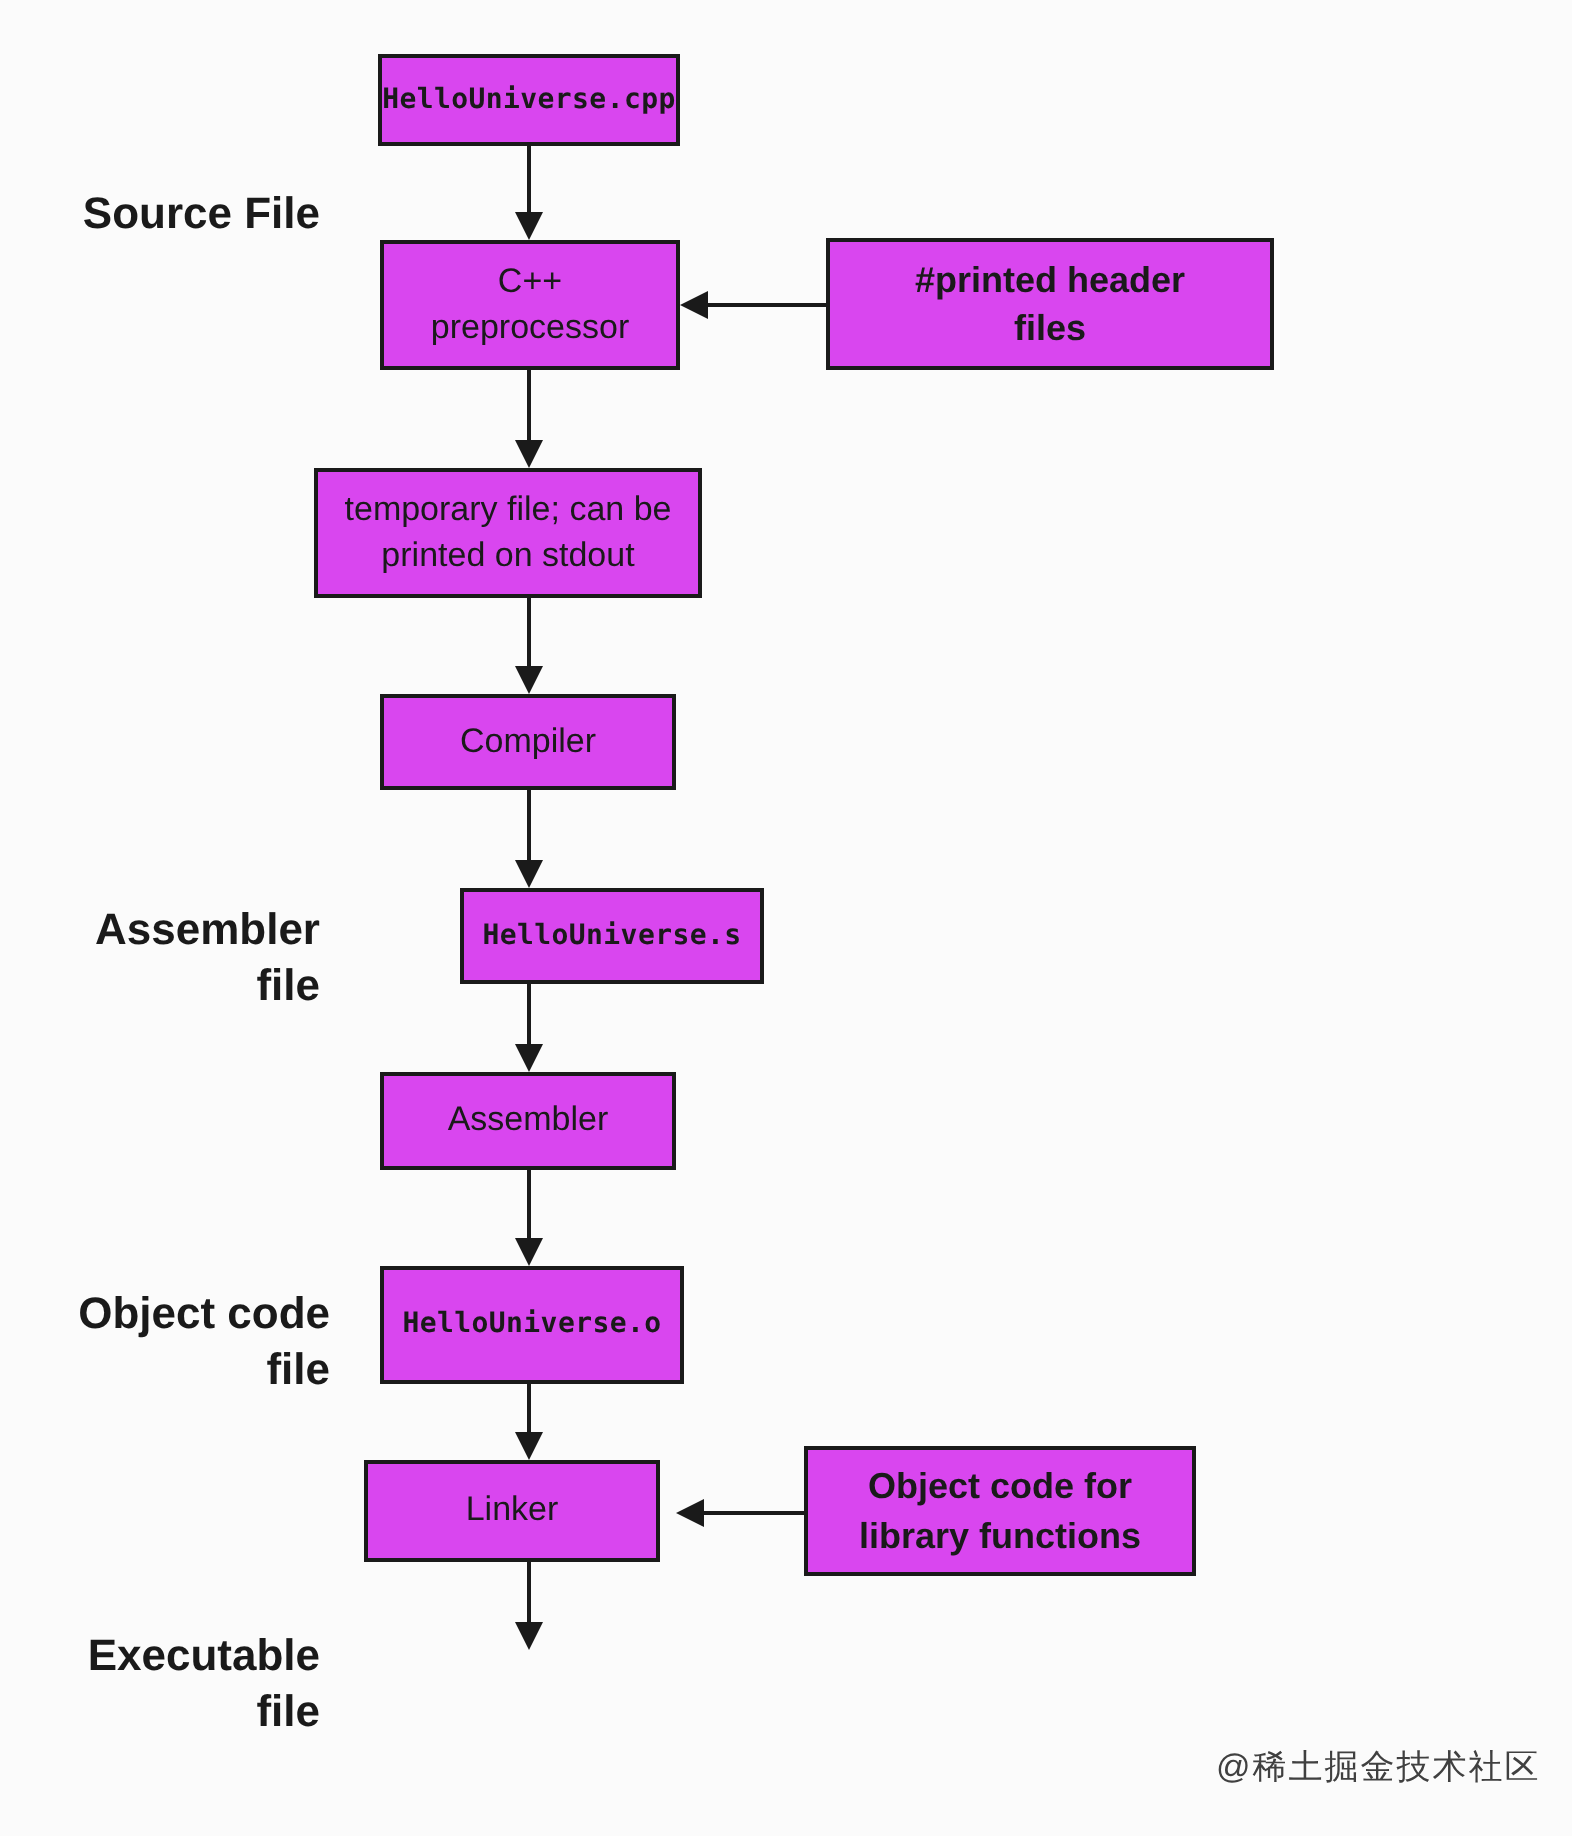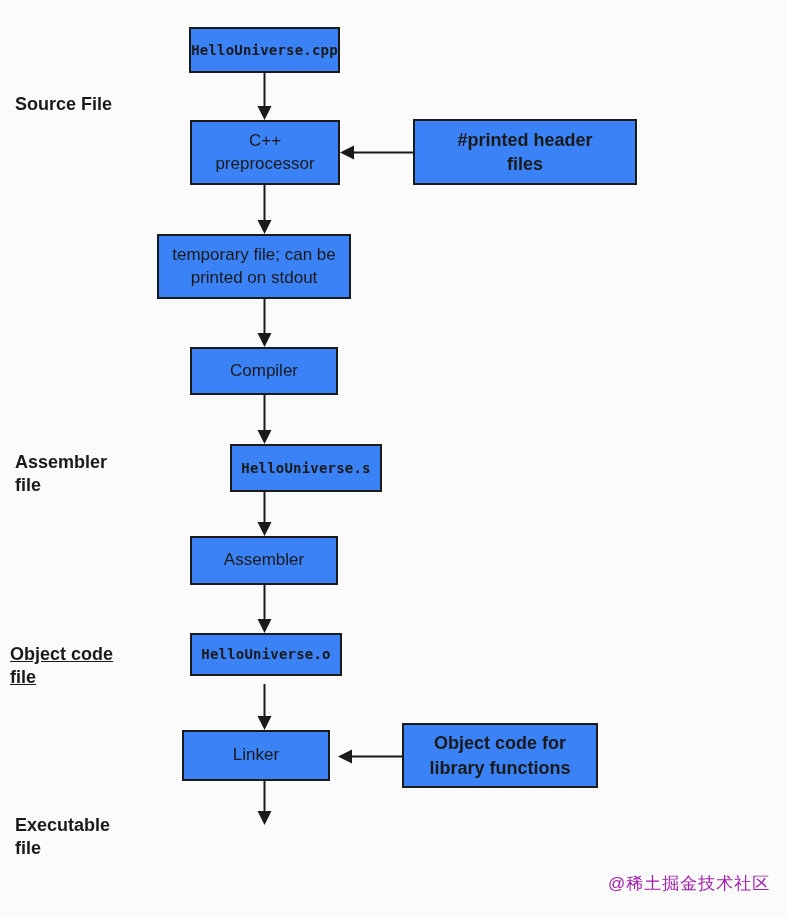--- a/index.html
+++ b/index.html
@@ -9,47 +9,47 @@
     background:#fbfbfb;
     font-family:"Liberation Sans",sans-serif;
     color:#1a1a1a;
     overflow:hidden;
   }
   .arrow-layer{position:absolute;left:0;top:0;width:786px;height:918px;pointer-events:none;}
   .node{
     position:absolute;
     box-sizing:border-box;
     border:2px solid #1a1a1a;
-    background:#3b82f6;
+    background:#d946ef;
     display:flex;align-items:center;justify-content:center;
     text-align:center;
     white-space:pre-line;
     line-height:1.3;
   }
   .mono{
     font-family:"DejaVu Sans Mono","Liberation Mono",monospace;
     font-weight:bold;
     font-size:14px;
     letter-spacing:0.2px;
   }
   .plain{font-size:17px;}
   .callout{font-size:18px;font-weight:bold;line-height:1.35;}
   .stage-label{
     position:absolute;
-    font-size:18px;font-weight:bold;
-    text-align:left;
+    font-size:22px;font-weight:bold;
+    text-align:right;
     white-space:pre-line;
     line-height:1.28;
   }
   .watermark{
     position:absolute;
     left:608px;top:872px;
     width:175px;
     font-size:17px;
-    color:#a21caf;
+    color:#404040;
     letter-spacing:1px;
   }
 </style>
 </head>
 <body>
 
 <div class="canvas">
 
   <svg class="arrow-layer" width="786" height="918" viewBox="0 0 786 918">
     <g stroke="#1a1a1a" stroke-width="2" fill="#1a1a1a">
@@ -96,41 +96,41 @@
         <polygon points="352,749.5 352,763.5 338,756.5" stroke="none"></polygon>
       </g>
     </g>
   </svg>
 
   <div class="stage-label" style="left:15px;top:93px;width:145px;">Source File</div>
 
   <div class="stage-label" style="left:15px;top:451px;width:145px;">Assembler
 file</div>
 
-  <div class="stage-label" style="left:10px;top:643px;width:155px;text-decoration:underline;">Object code
+  <div class="stage-label" style="left:10px;top:643px;width:155px;">Object code
 file</div>
 
   <div class="stage-label" style="left:15px;top:814px;width:145px;">Executable
 file</div>
 
   <div class="node mono" style="left:189px;top:27px;width:151px;height:46px;">HelloUniverse.cpp</div>
 
   <div class="node plain" style="left:190px;top:120px;width:150px;height:65px;">C++
 preprocessor</div>
 
   <div class="node plain" style="left:157px;top:234px;width:194px;height:65px;">temporary file; can be
 printed on stdout</div>
 
   <div class="node plain" style="left:190px;top:347px;width:148px;height:48px;">Compiler</div>
 
   <div class="node mono" style="left:190px;top:444px;width:152px;height:48px;margin-left:40px;">HelloUniverse.s</div>
 
   <div class="node plain" style="left:190px;top:536px;width:148px;height:49px;">Assembler</div>
 
-  <div class="node mono" style="left:190px;top:633px;width:152px;height:43px;">HelloUniverse.o</div>
+  <div class="node mono" style="left:190px;top:633px;width:152px;height:59px;">HelloUniverse.o</div>
 
   <div class="node plain" style="left:182px;top:730px;width:148px;height:51px;">Linker</div>
 
 
   <div class="node callout" style="left:413px;top:119px;width:224px;height:66px;">#printed header
 files</div>
 
   <div class="node callout" style="left:402px;top:723px;width:196px;height:65px;">Object code for
 library functions</div>
 

